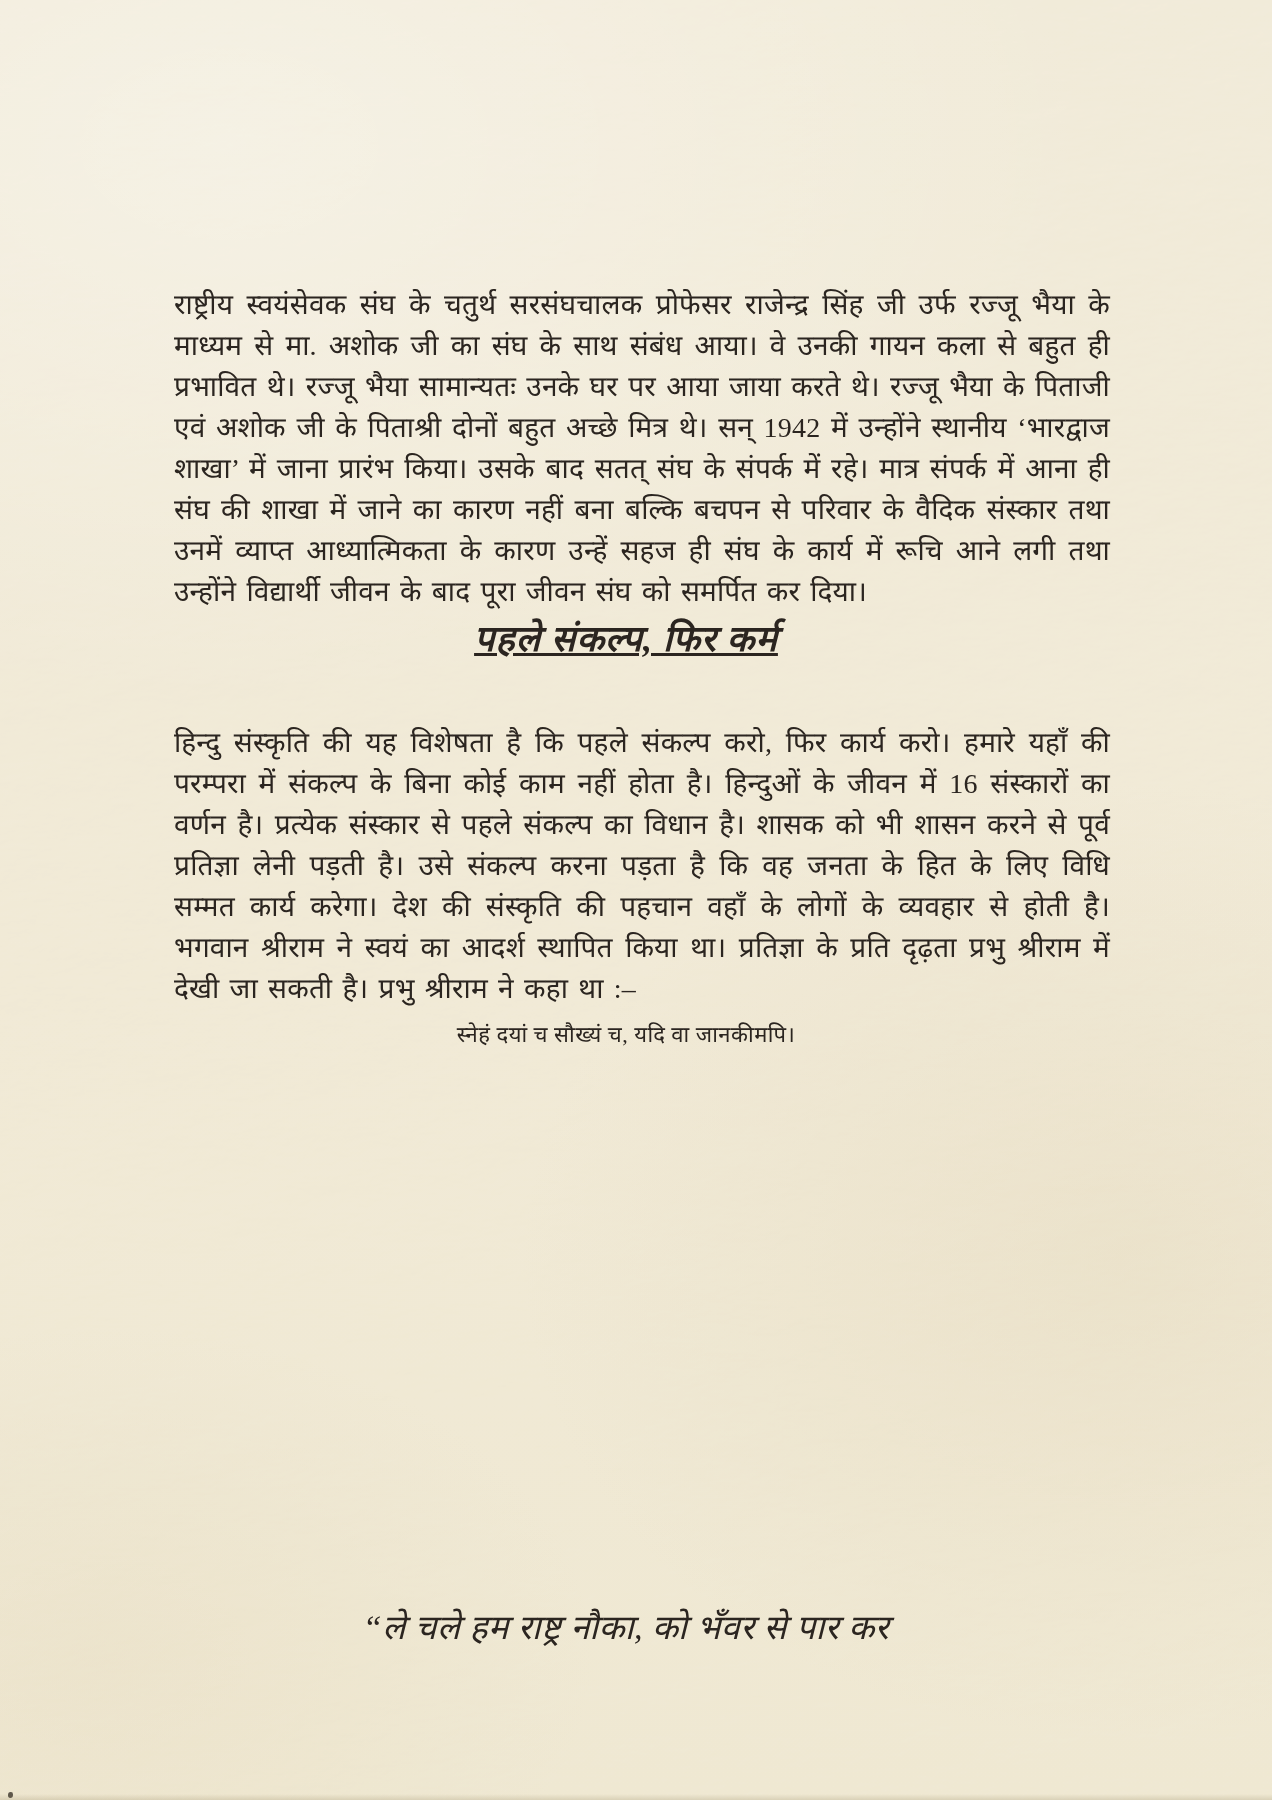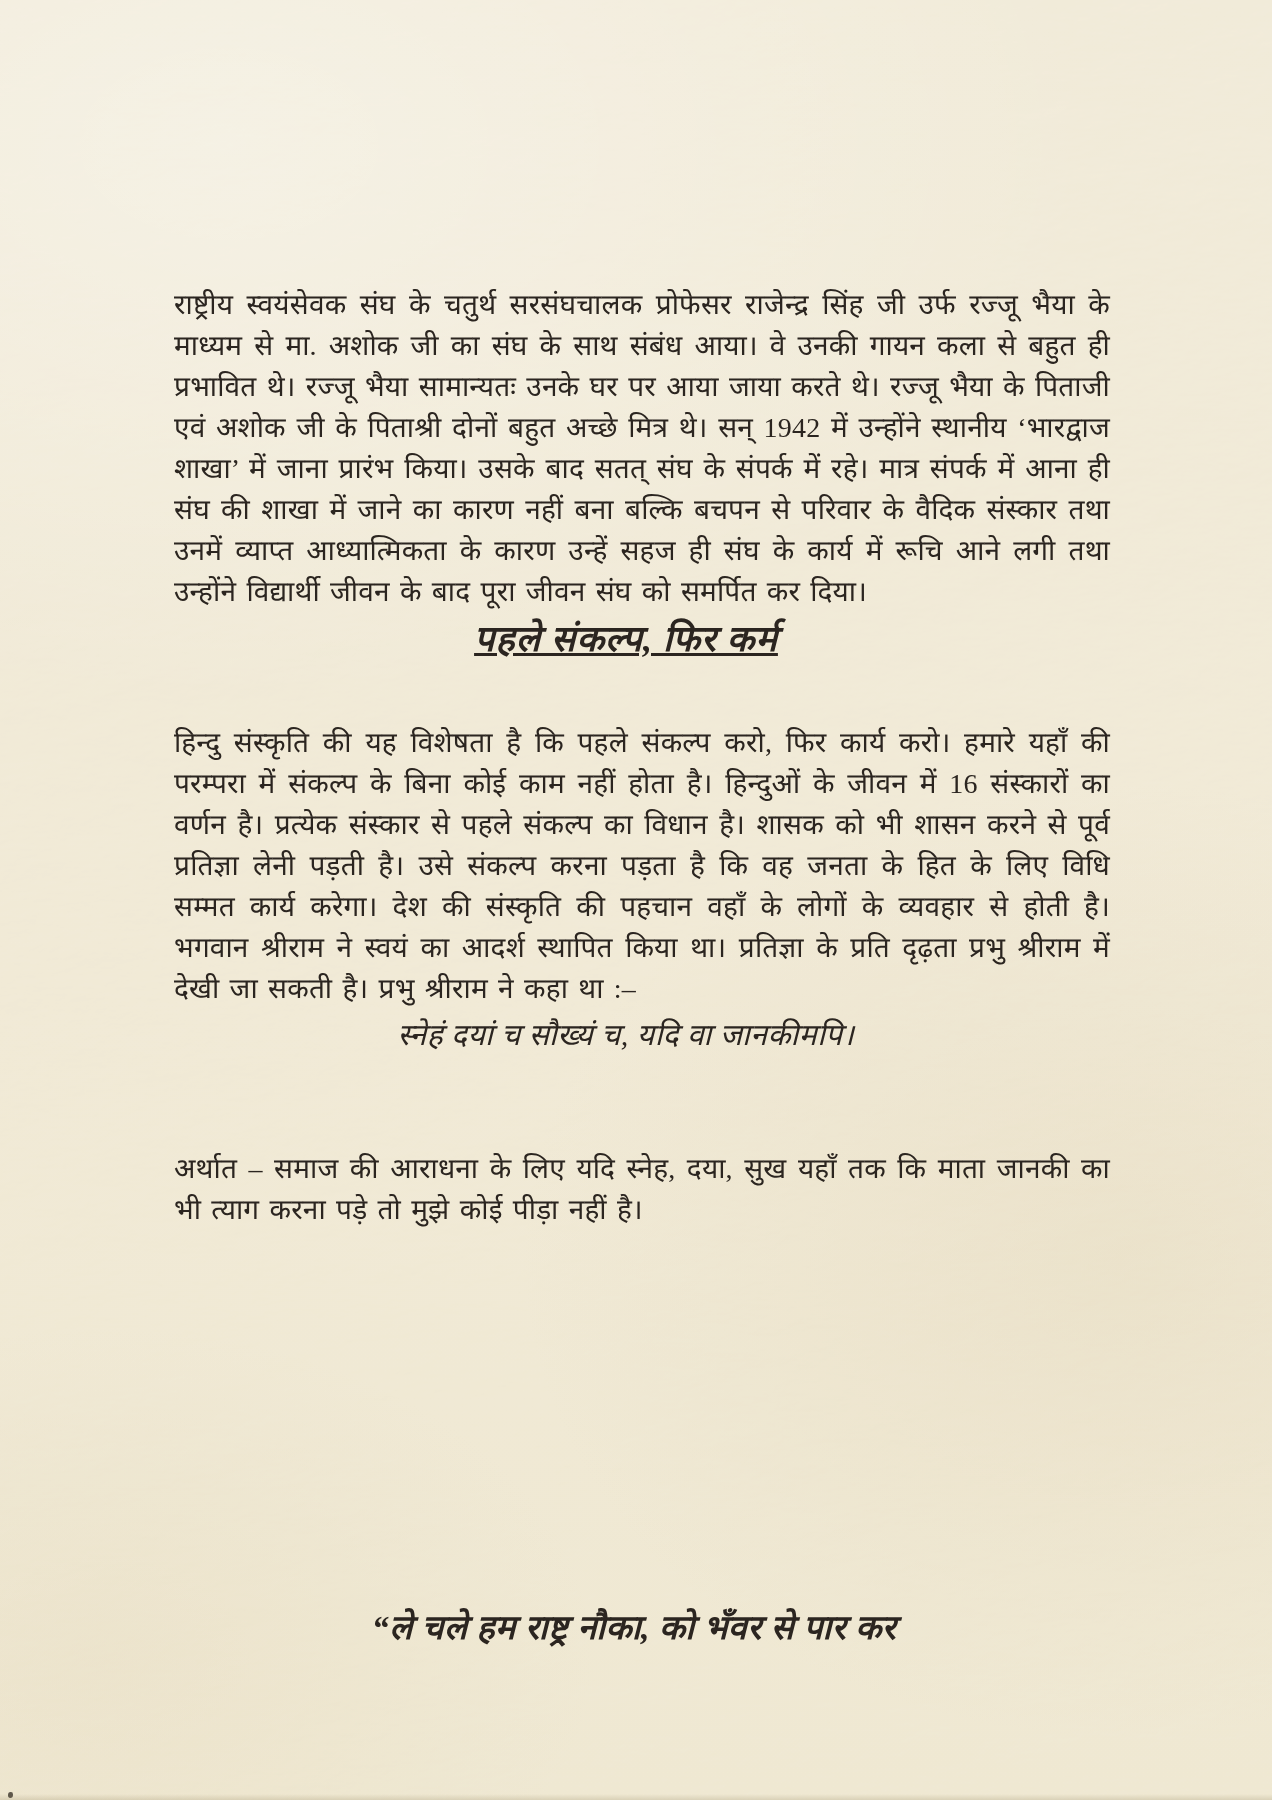--- a/index.html
+++ b/index.html
@@ -82,33 +82,32 @@
     text-align: center;
     letter-spacing: 1px;
     text-decoration: underline;
   }
   .verse {
     position: absolute;
     top: 1012px;
     left: 0;
     width: 936px;
     text-align: center;
-    font-style: italic;
-    font-size: 30px;
+    font-size: 22px;
     line-height: 45px;
     letter-spacing: 0.5px;
   }
   .quote {
     position: absolute;
     top: 1602px;
-    left: 8px;
+    left: 0;
     width: 936px;
     text-align: center;
     font-style: italic;
-    font-weight: 700;
+    font-weight: 400;
     font-size: 34px;
     line-height: 51px;
     letter-spacing: 0.5px;
   }
 </style>
 </head>
 <body>
 
 <div class="page">
 
@@ -138,20 +137,19 @@
     <p class="body para1">राष्ट्रीय स्वयंसेवक संघ के चतुर्थ सरसंघचालक प्रोफेसर राजेन्द्र सिंह जी उर्फ रज्जू भैया के माध्यम से मा. अशोक जी का संघ के साथ संबंध आया। वे उनकी गायन कला से बहुत ही प्रभावित थे। रज्जू भैया सामान्यतः उनके घर पर आया जाया करते थे। रज्जू भैया के पिताजी एवं अशोक जी के पिताश्री दोनों बहुत अच्छे मित्र थे। सन् 1942 में उन्होंने स्थानीय ‘भारद्वाज शाखा’ में जाना प्रारंभ किया। उसके बाद सतत् संघ के संपर्क में रहे। मात्र संपर्क में आना ही संघ की शाखा में जाने का कारण नहीं बना बल्कि बचपन से परिवार के वैदिक संस्कार तथा उनमें व्याप्त आध्यात्मिकता के कारण उन्हें सहज ही संघ के कार्य में रूचि आने लगी तथा उन्होंने विद्यार्थी जीवन के बाद पूरा जीवन संघ को समर्पित कर दिया।</p>
 
     <h2 class="heading">पहले संकल्प, फिर कर्म</h2>
 
     <p class="body para2">हिन्दु संस्कृति की यह विशेषता है कि पहले संकल्प करो, फिर कार्य करो। हमारे यहाँ की परम्परा में संकल्प के बिना कोई काम नहीं होता है। हिन्दुओं के जीवन में 16 संस्कारों का वर्णन है। प्रत्येक संस्कार से पहले संकल्प का विधान है। शासक को भी शासन करने से पूर्व प्रतिज्ञा लेनी पड़ती है। उसे संकल्प करना पड़ता है कि वह जनता के हित के लिए विधि सम्मत कार्य करेगा। देश की संस्कृति की पहचान वहाँ के लोगों के व्यवहार से होती है। भगवान श्रीराम ने स्वयं का आदर्श स्थापित किया था। प्रतिज्ञा के प्रति दृढ़ता प्रभु श्रीराम में देखी जा सकती है। प्रभु श्रीराम ने कहा था :–</p>
 
     <div class="verse">
       <div class="verse-line">स्नेहं दयां च सौख्यं च, यदि वा जानकीमपि।</div>
     </div>
 
-    <p class="body para3">अर्थात – समाज की आराधना के लिए यदि स्नेह, दया, सुख यहाँ तक कि माता जानकी का भी त्याग करना पड़े तो मुझे कोई पीड़ा नहीं है।</p>
 
     <div class="quote">
       <div class="quote-line">“ले चले हम राष्ट्र नौका, को भँवर से पार कर</div>
     </div>
 
   </main>
 </div>
 
 </body></html>

